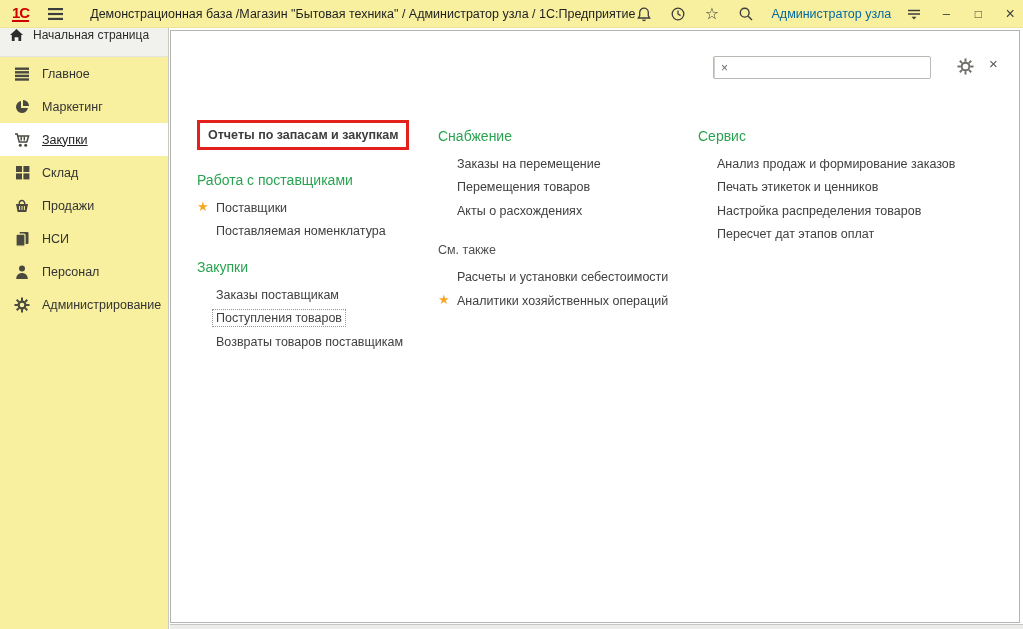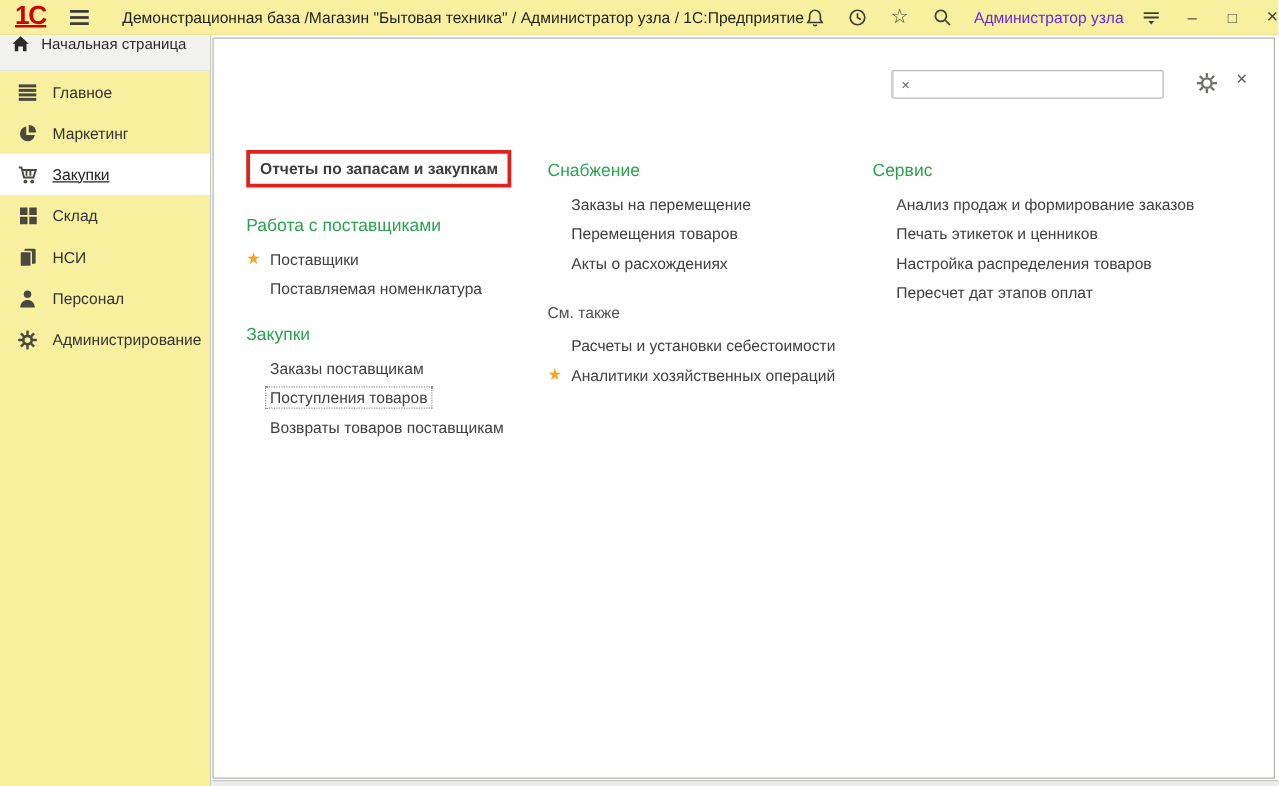--- a/index.html
+++ b/index.html
@@ -3,29 +3,29 @@
 <meta charset="utf-8">
 <style>
   * { margin:0; padding:0; box-sizing:border-box; }
   html,body { width:1023px; height:629px; overflow:hidden; background:#fff;
     font-family:"Liberation Sans","DejaVu Sans",sans-serif; }
   #root { position:relative; width:1023px; height:629px; }
 
   
   .topbar { position:absolute; left:0; top:0; width:1023px; height:28px;
     background:#f8f09f; border-bottom:1px solid #eee495; display:flex; align-items:center; }
-  .logo { margin-left:12px; color:#cf0000; font-weight:bold; font-size:21px;
+  .logo { margin-left:12px; color:#cf0000; font-weight:bold; font-size:15px;
     border-bottom:2px solid #cf0000; line-height:15px; letter-spacing:-1px; }
   .burger { margin-left:18px; display:flex; }
   .ttl { margin-left:26px; font-size:12.5px; color:#1f1f1f; white-space:nowrap; }
   .tb-right { margin-left:auto; display:flex; align-items:center; }
   .tb-ic { width:17px; height:17px; display:flex; align-items:center; justify-content:center;
     margin-right:17px; color:#3c3c3c; }
   .tb-star { font-size:16px; line-height:16px; color:#3c3c3c; }
-  .tb-user { font-size:12.5px; color:#6d28d9; margin:0 14px 0 0; white-space:nowrap; }
+  .tb-user { font-size:12.5px; color:#0369a1; margin:0 14px 0 0; white-space:nowrap; }
   .winbtn { font-size:13px; color:#3f3f3f; margin-right:18px; width:14px; text-align:center; }
   .winbtn.max { font-size:12px; }
   .winbtn.close { font-size:16px; margin-right:12px; }
 
   
   .leftcol { position:absolute; left:0; top:28px; width:169px; bottom:0; border-right:1px solid #c9c9c4; }
   .hometab { height:29px; background:#f1f1ee; display:flex; align-items:flex-start;
     border-bottom:1px solid #e4e4df; }
   .hometab .ic { margin-left:9px; display:flex; }
   .hometab .lbl { margin-left:9px; font-size:12px; color:#2b2b2b; }
@@ -179,20 +179,30 @@
                 <rect x="1" y="1" width="6" height="6"></rect>
                 <rect x="8.4" y="1" width="6" height="6"></rect>
                 <rect x="1" y="8.4" width="6" height="6"></rect>
                 <rect x="8.4" y="8.4" width="6" height="6"></rect>
               </g>
             </svg>
         </span>
         <span class="lbl">Склад</span>
       </div>
 
+      <div class="sb-item">
+        <span class="ic">
+          <svg width="16" height="16" viewBox="0 0 16 16">
+              <path d="M5.2 6c0-4.6 5.6-4.6 5.6 0" fill="none" stroke="#49493f" stroke-width="1.4"></path>
+              <path d="M2 6h12l-1.6 8H3.6Z" fill="#49493f"></path>
+              <path d="M5.6 8v4M8 8v4M10.4 8v4" stroke="#f8f09f" stroke-width="1"></path>
+            </svg>
+        </span>
+        <span class="lbl">Продажи</span>
+      </div>
 
 
       <div class="sb-item">
         <span class="ic">
           <svg width="16" height="16" viewBox="0 0 16 16">
               <rect x="5.5" y="1" width="9" height="12" rx="1" fill="#49493f"></rect>
               <rect x="2" y="3.2" width="9" height="12" rx="1" fill="#49493f" stroke="#f8f09f" stroke-width="1.2"></rect>
             </svg>
         </span>
         <span class="lbl">НСИ</span>

